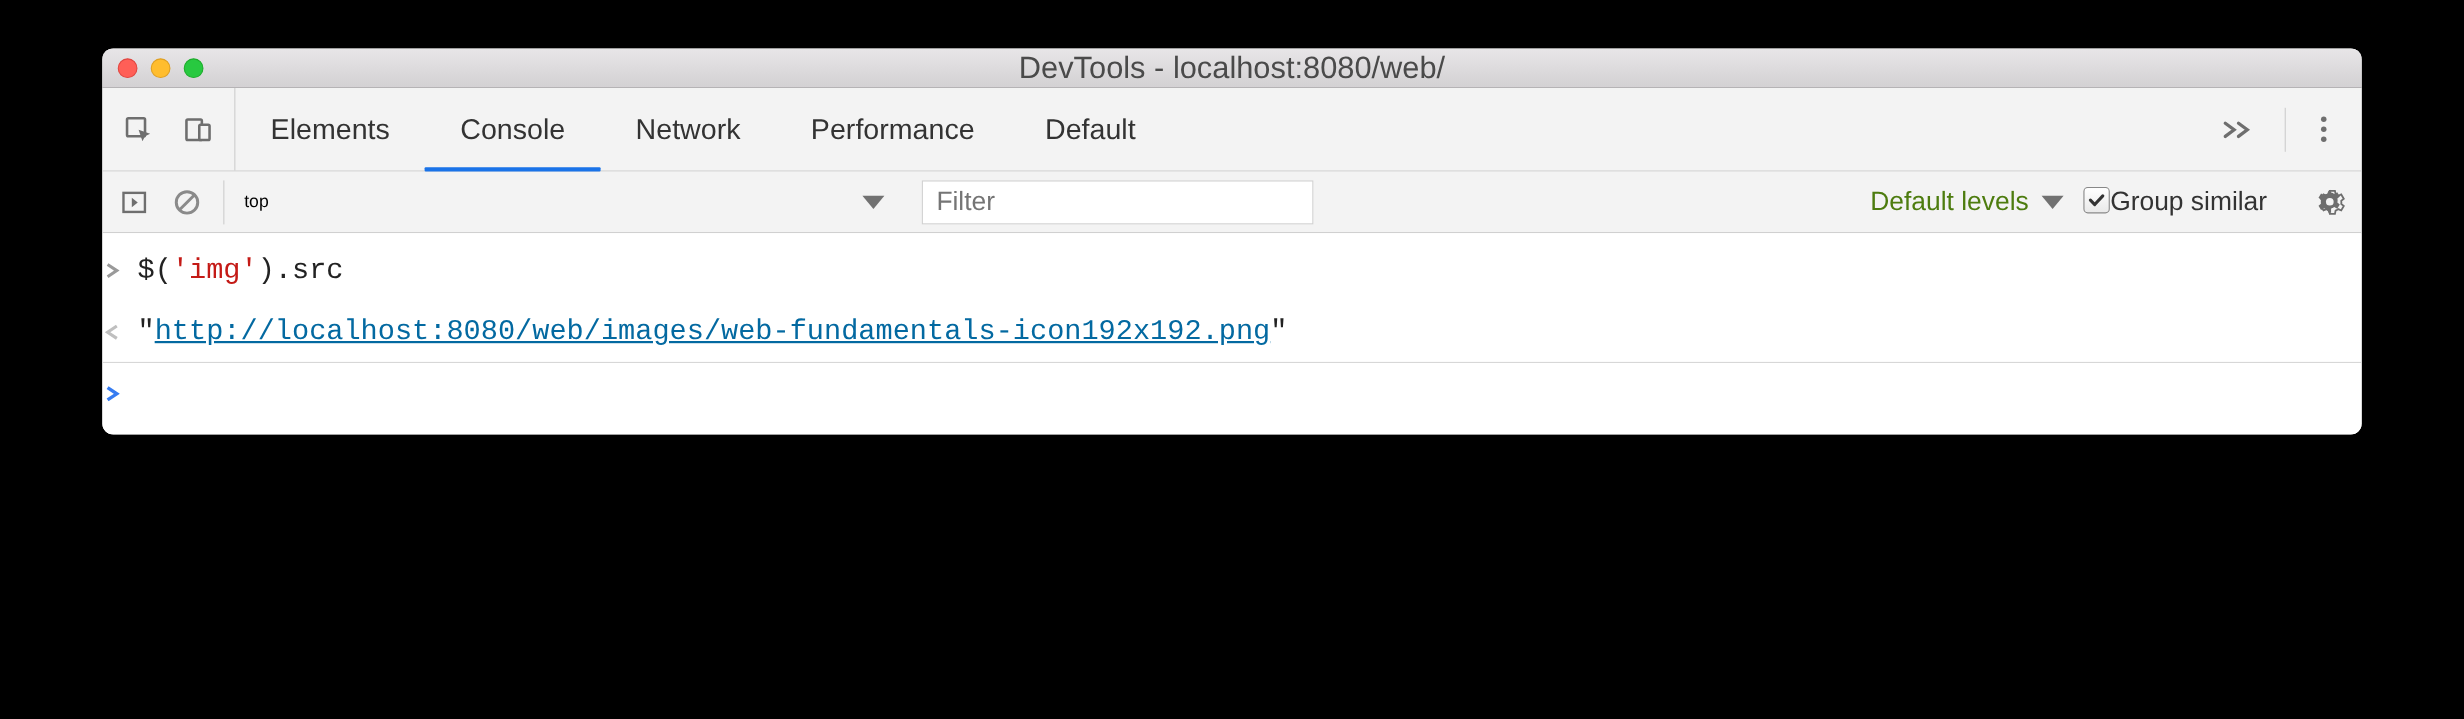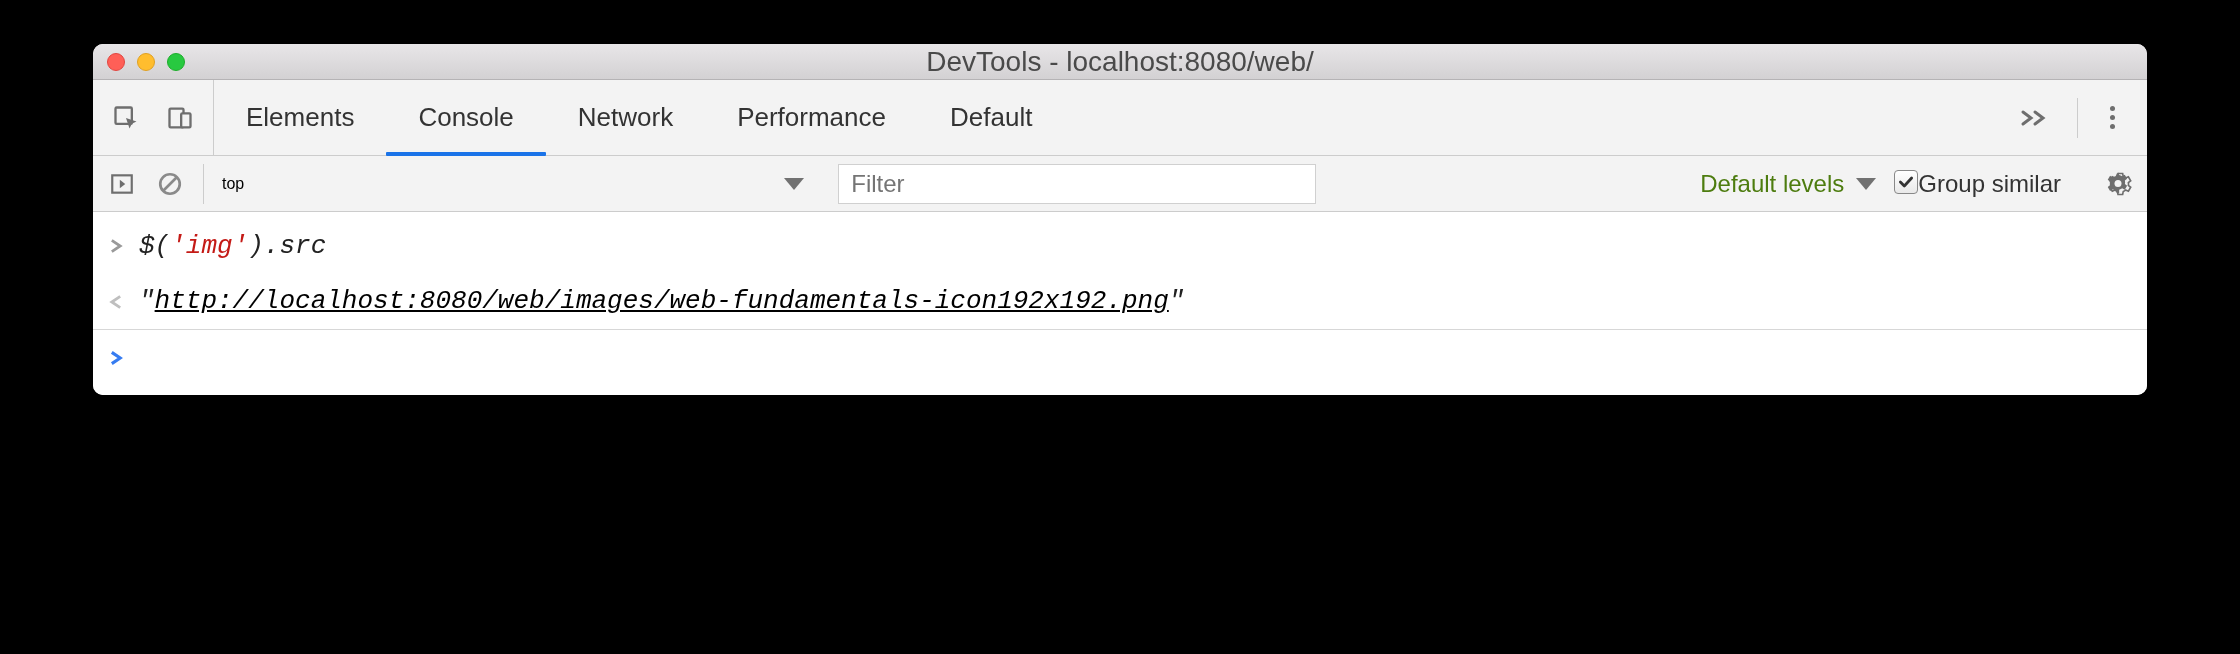--- a/index.html
+++ b/index.html
@@ -133,21 +133,21 @@
     padding-right: 16px;
   }
   .tri-down {
     width: 0; height: 0;
     border-left: 10px solid transparent;
     border-right: 10px solid transparent;
     border-top: 12px solid #717171;
   }
   .filter-input {
     height: 40px;
-    width: 478px;
+    width: 356px;
     border: 1px solid #d0d0d0;
     background: #fff;
     font-size: 24px;
     padding: 0 12px;
     color: #888;
   }
   .levels-select {
     display: flex; align-items: center; gap: 12px;
     font-size: 24px; color: #4d7c0f; cursor: pointer;
   }
@@ -169,34 +169,33 @@
   .console-area {
     background: #fff;
     font-family: Menlo, Consolas, "Courier New", monospace;
     font-size: 26px;
     line-height: 1.9;
     padding: 6px 0 10px 0;
   }
   .console-line {
     display: flex;
     align-items: baseline;
-    padding: 2px 16px;
-    font-style: italic;
+    padding: 2px 2px;
   }
   .gutter {
     width: 30px;
     flex-shrink: 0;
     color: #a0a0a0;
     font-family: -apple-system, sans-serif;
   }
   .gutter.blue { color: #367cf1; font-weight: bold; }
   .code-text { white-space: pre; }
   .tok-default { color: #222; }
   .tok-str { color: #c41a16; }
-  .tok-url { color: #000000; text-decoration: underline; }
+  .tok-url { color: #0369a1; text-decoration: underline; }
   .thick-sep { height: 1px; background: #d7d7d7; }
 
   .toolbar-vdiv {
     width: 1px; height: 40px; background: #ccc;
   }
 </style>
 </head>
 <body>
 
 <div class="window">

